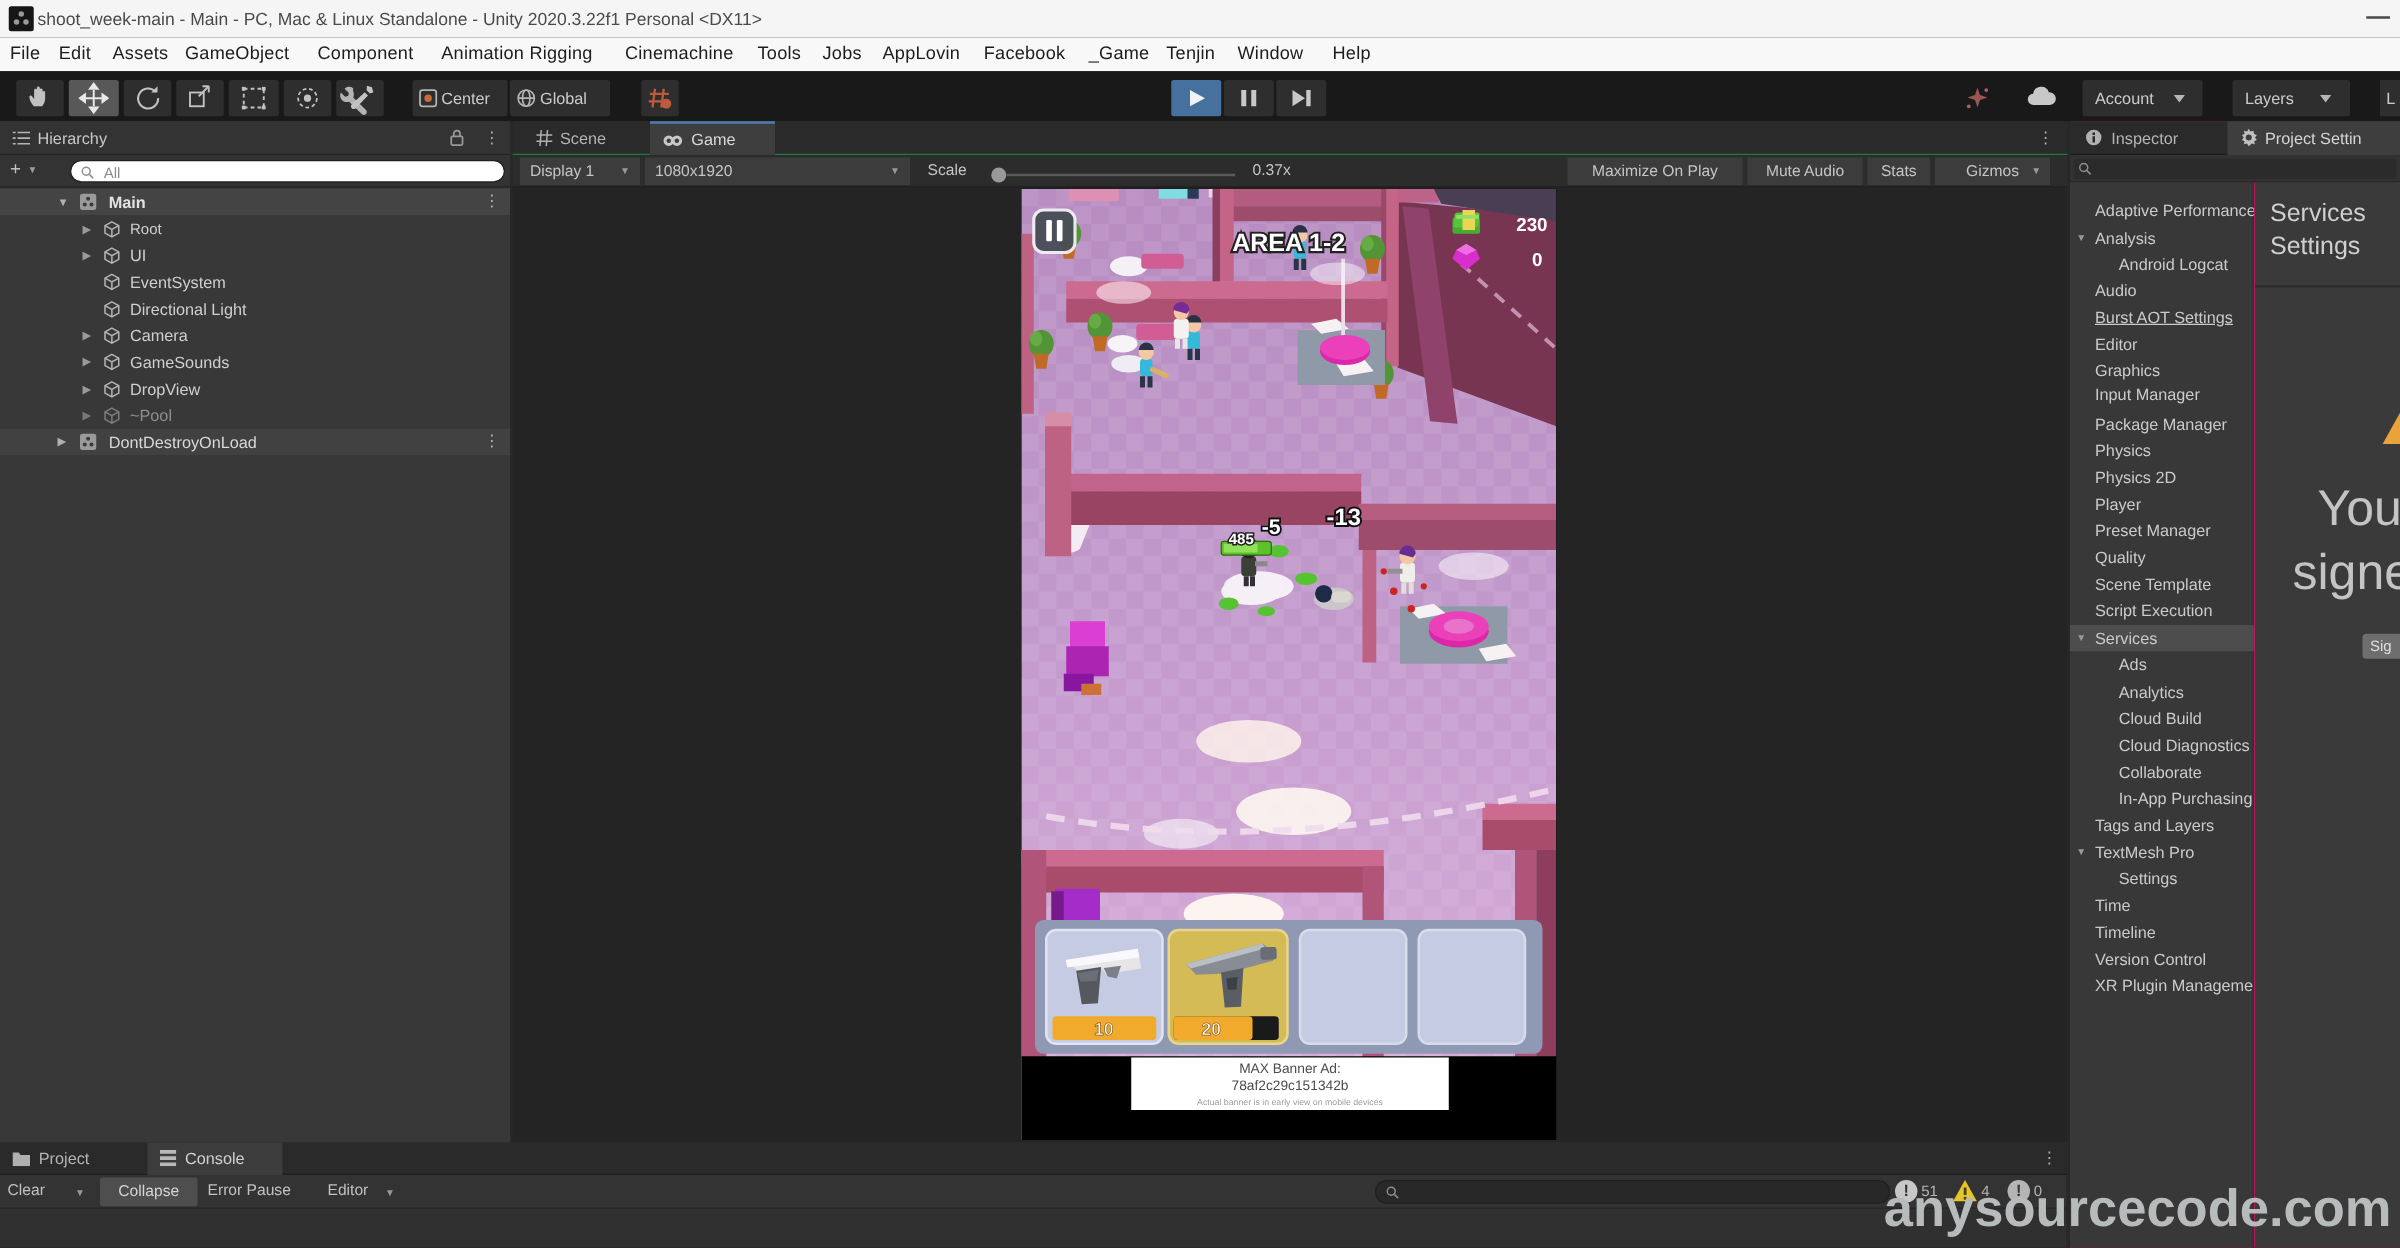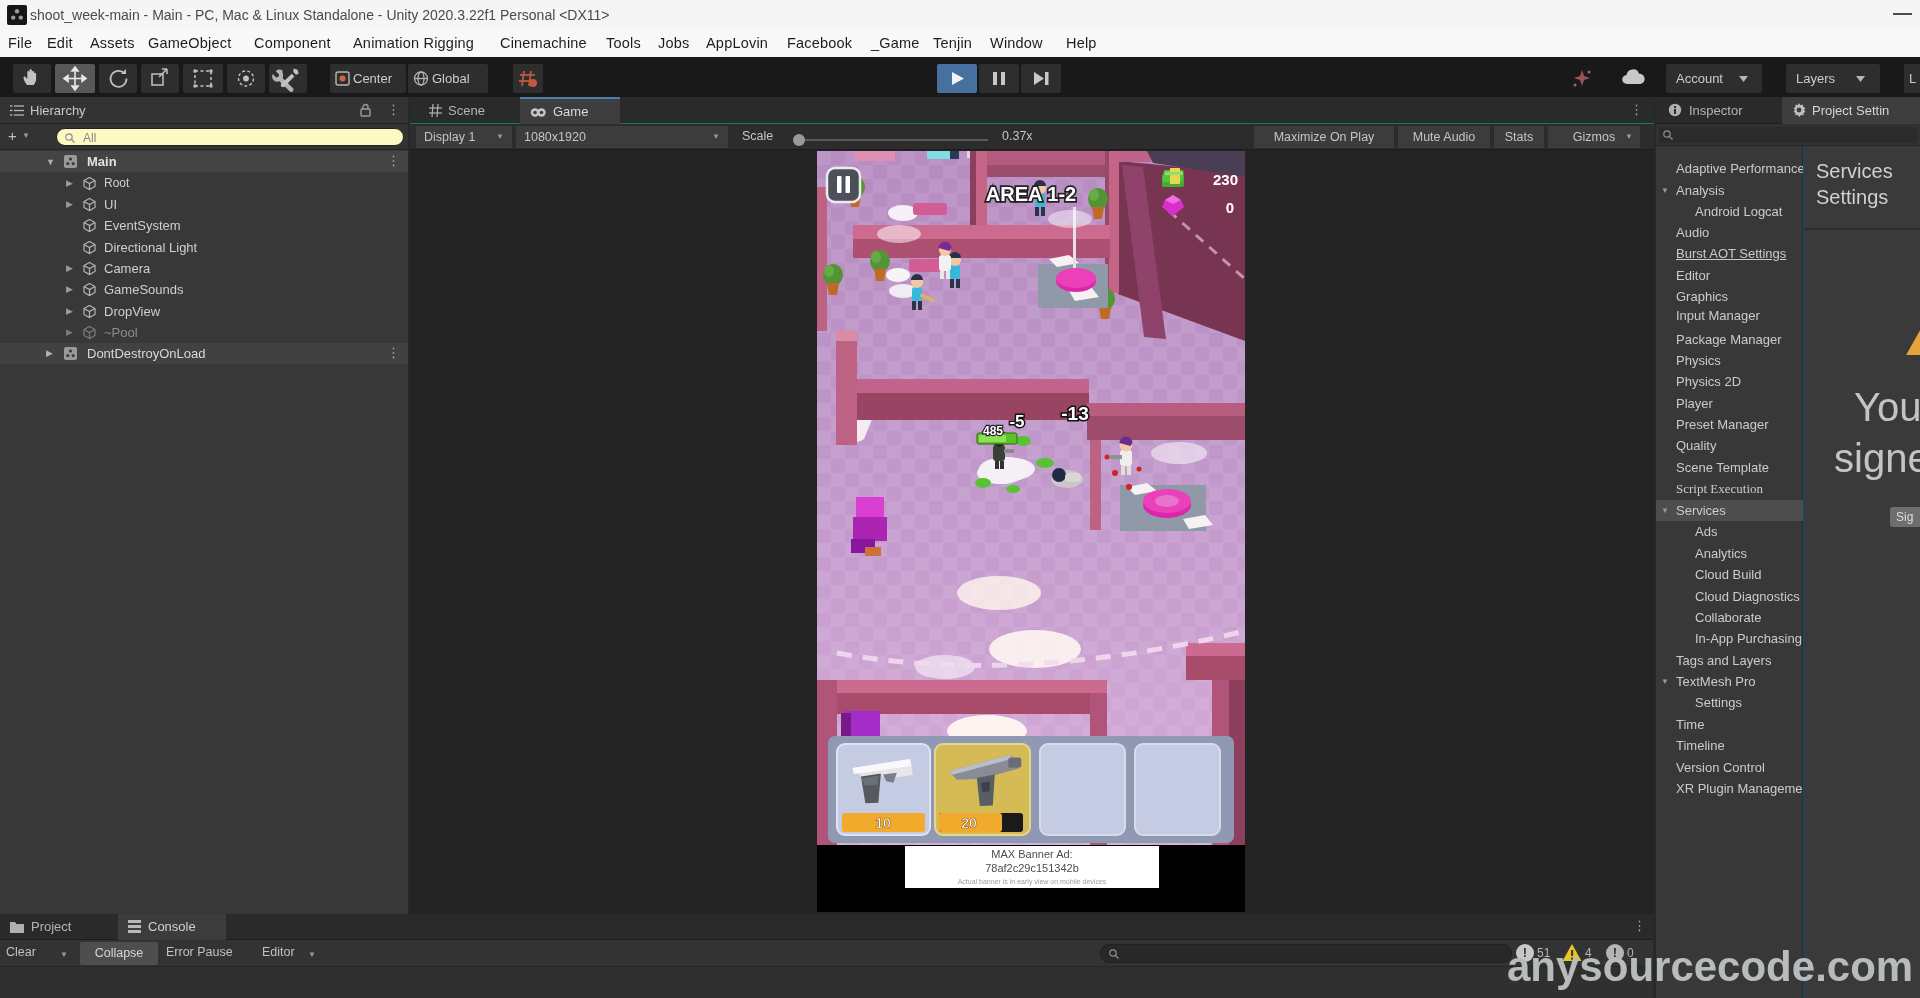--- a/index.html
+++ b/index.html
@@ -212,21 +212,21 @@
           <rect x="3" y="6" width="9" height="7" rx="1"></rect>
           <path d="M5 6V4a2.5 2.5 0 0 1 5 0v2"></path>
         </g>
       </svg>
     <div class="abs kebab" style="left:387px;top:5px;">⋮</div>
   </div>
 
   <div class="abs" style="left:0;top:27px;width:408px;height:26px;background:#333333;border-bottom:1px solid #242424;">
     <div class="abs" style="left:8px;top:3px;color:#c0c0c0;font-size:15px;">+</div>
     <div class="abs" style="left:22px;top:7px;color:#9a9a9a;font-size:8px;">▼</div>
-    <div class="abs" style="left:56px;top:4px;width:348px;height:18px;background:#fef9c3;border:1px solid #212121;border-radius:9px;">
+    <div class="abs" style="left:56px;top:4px;width:348px;height:18px;background:#ffffff;border:1px solid #212121;border-radius:9px;">
       <svg class="abs" style="left:7px;top:3px;" width="12" height="12" viewBox="0 0 12 12">
           <circle cx="5" cy="5" r="3.2" fill="none" stroke="#8f8f8f" stroke-width="1.2"></circle>
           <line x1="7.5" y1="7.5" x2="10.5" y2="10.5" stroke="#8f8f8f" stroke-width="1.2"></line>
         </svg>
       <div class="abs" style="left:26px;top:2px;color:#8a8a8a;font-size:12px;">All</div>
     </div>
   </div>
 
   <div class="row" style="top:54px;background:#444444;">
     <span class="abs" style="left:46px;top:6px;color:#b0b0b0;font-size:9px;">▼</span>
@@ -594,21 +594,21 @@
  <rect x="88" y="695" width="254" height="42" fill="#ffffff"></rect>
  <g font-family="Liberation Sans" fill="#4a4a4a" text-anchor="middle">
   <text x="215" y="707" font-size="11">MAX Banner Ad:</text>
   <text x="215" y="721" font-size="11">78af2c29c151342b</text>
   <text x="215" y="733" font-size="7" fill="#999">Actual banner is in early view on mobile devices</text>
  </g>
 </svg>
   </div>
 </div>
 
-<div class="abs" id="rightpanel" style="left:1656px;top:97px;width:264px;height:901px;background:#0c4a6e;">
+<div class="abs" id="rightpanel" style="left:1656px;top:97px;width:264px;height:901px;background:#be185d;">
 
   <div class="abs" style="left:0;top:0;width:264px;height:27px;background:#2a2a2a;border-bottom:1px solid #1d1d1d;">
     <div class="tab" style="left:0px;width:122px;">
       <svg class="abs" style="left:12px;top:6px;" width="14" height="14" viewBox="0 0 14 14">
           <circle cx="7" cy="7" r="6.2" fill="#b0b0b0"></circle>
           <rect x="6" y="6" width="2" height="5" fill="#2a2a2a"></rect>
           <rect x="6" y="3" width="2" height="2" fill="#2a2a2a"></rect>
         </svg>
       <span class="abs" style="left:33px;top:6px;">Inspector</span>
     </div>
@@ -669,21 +669,21 @@
       </div>
     <div class="abs" style="left:0;top:268px;width:147px;height:21px;overflow:hidden;">
         <span class="abs" style="left:20px;top:3px;white-space:nowrap;">Preset Manager</span>
       </div>
     <div class="abs" style="left:0;top:289px;width:147px;height:21px;overflow:hidden;">
         <span class="abs" style="left:20px;top:3px;white-space:nowrap;">Quality</span>
       </div>
     <div class="abs" style="left:0;top:311px;width:147px;height:21px;overflow:hidden;">
         <span class="abs" style="left:20px;top:3px;white-space:nowrap;">Scene Template</span>
       </div>
-    <div class="abs" style="left:0;top:332px;width:147px;height:21px;overflow:hidden;font-family:Liberation Serif, serif;">
+    <div class="abs" style="left:0;top:332px;width:147px;height:21px;overflow:hidden;">
         <span class="abs" style="left:20px;top:3px;white-space:nowrap;">Script Execution</span>
       </div>
     <div class="abs" style="left:0;top:354px;width:147px;height:21px;background:#4d4d4d;overflow:hidden;">
         <span class="abs" style="left:5px;top:6px;color:#999;font-size:8px;">▼</span>
         <span class="abs" style="left:20px;top:3px;white-space:nowrap;">Services</span>
       </div>
     <div class="abs" style="left:0;top:375px;width:147px;height:21px;overflow:hidden;">
         <span class="abs" style="left:39px;top:3px;white-space:nowrap;">Ads</span>
       </div>
     <div class="abs" style="left:0;top:397px;width:147px;height:21px;overflow:hidden;">

